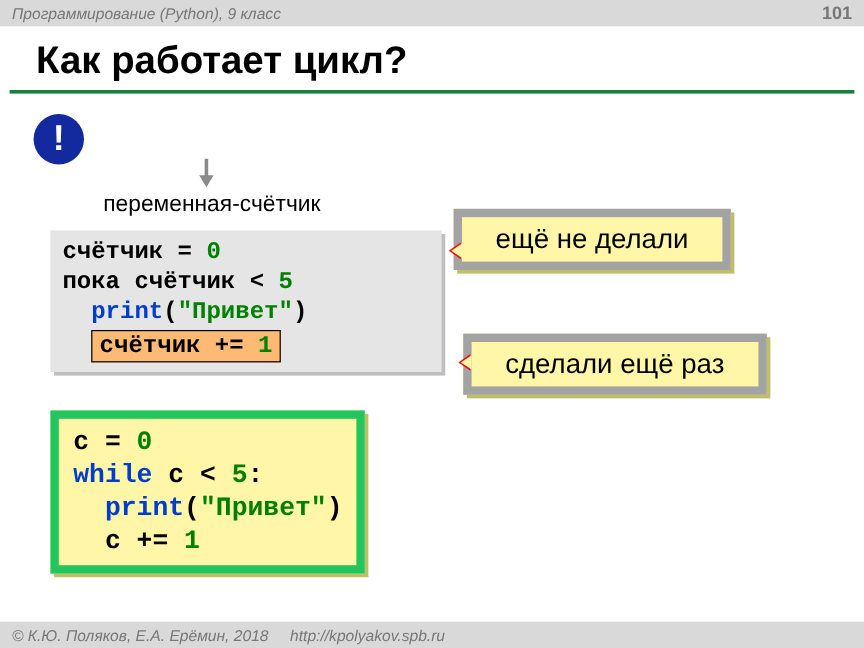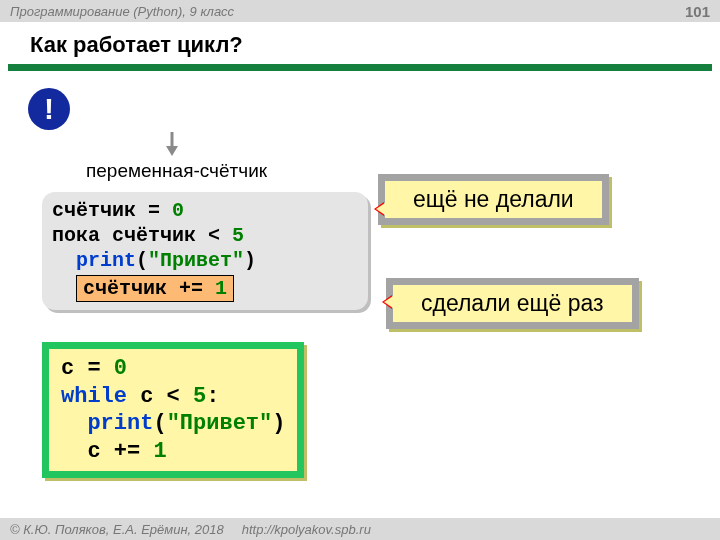--- a/index.html
+++ b/index.html
@@ -18,24 +18,24 @@
     display: flex;
     align-items: center;
     justify-content: space-between;
     padding: 0 10px;
     color: #777;
     font-style: italic;
     font-size: 13px;
   }
   .page-num { font-weight: bold; font-style: normal; font-size: 15px; text-align: center; }
   .slide-title {
-    font-size: 22px;
+    font-size: 32px;
     font-weight: bold;
     padding: 10px 22px 6px;
-    border-bottom: 7px solid #15803d;
+    border-bottom: 3px solid #15803d;
     margin: 0 8px 20px;
   }
   .tip-row {
     position: relative;
     margin: 4px 22px 8px 22px;
     height: 38px;
   }
   .tip-bar {
     position: absolute;
     left: 32px; right: 0; top: 2px;
@@ -77,21 +77,20 @@
     position: absolute;
     left: 42px; top: 192px;
     width: 326px;
     background: #e5e5e5;
     box-shadow: 3px 3px 0 #bfbfbf;
     padding: 6px 10px 8px;
     font-family: "Courier New", monospace;
     font-size: 20px;
     font-weight: bold;
     line-height: 1.25;
-    border-radius: 13px;
   }
   .inc-box {
     background: #fdba74;
     border: 1px solid #000;
     display: inline-block;
     padding: 0 6px;
     margin-top: 2px;
   }
   .code-block-2 {
     position: absolute;

